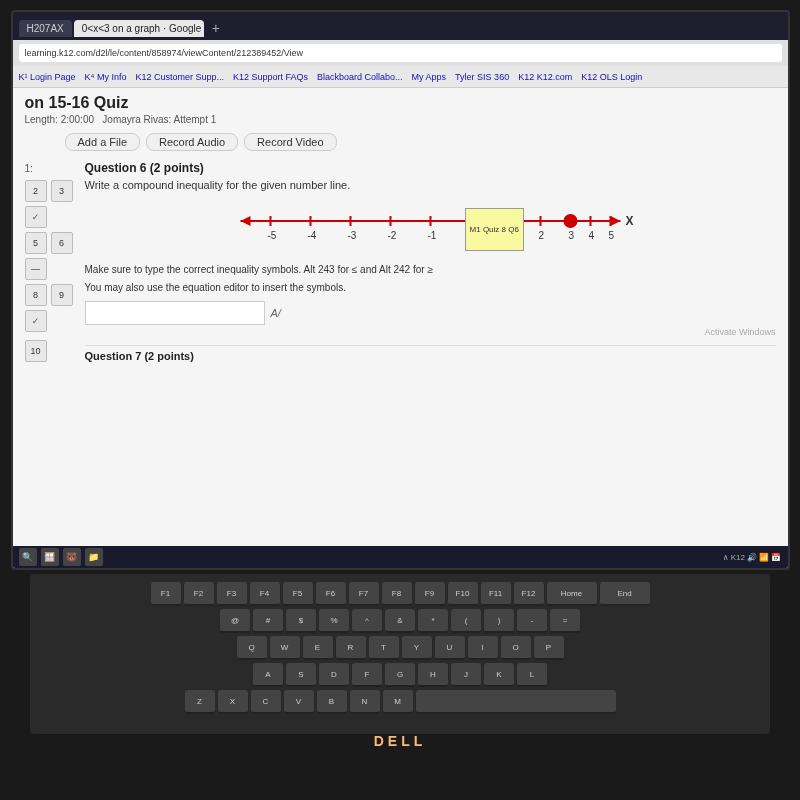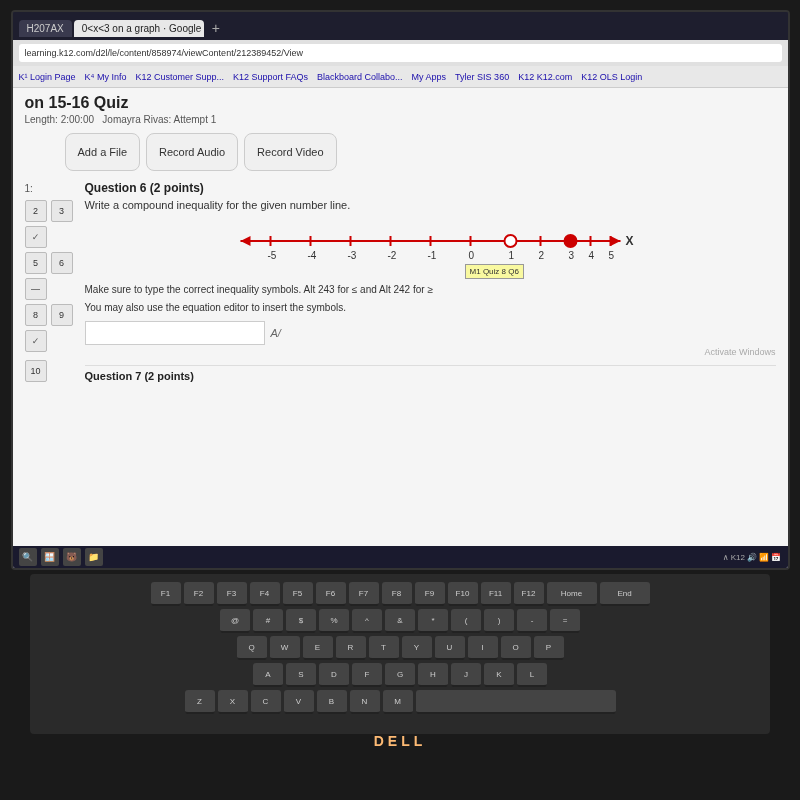--- a/index.html
+++ b/index.html
@@ -138,21 +138,21 @@
       display: flex;
       gap: 6px;
       margin-bottom: 10px;
       margin-left: 40px;
     }
 
     .toolbar-btn {
       background: #f0f0f0;
       border: 1px solid #ccc;
       border-radius: 8px;
-      padding: 12px 12px;
+      padding: 2px 12px;
       font-size: 11px;
       color: #333;
       cursor: pointer;
     }
 
     .quiz-layout {
       display: flex;
       gap: 10px;
     }
 
@@ -212,23 +212,23 @@
     .number-line-svg {
       width: 100%;
       height: 60px;
     }
 
     .tooltip-label {
       position: absolute;
       background: #f9f9a0;
       border: 1px solid #999;
       font-size: 8px;
-      padding: 2px 4px;
+      padding: 16px 4px;
       color: #333;
-      bottom: 0;
+      bottom: 8px;
       left: 55%;
     }
 
     .hint-text {
       font-size: 10px;
       color: #333;
       margin-bottom: 4px;
       line-height: 1.4;
     }
 

